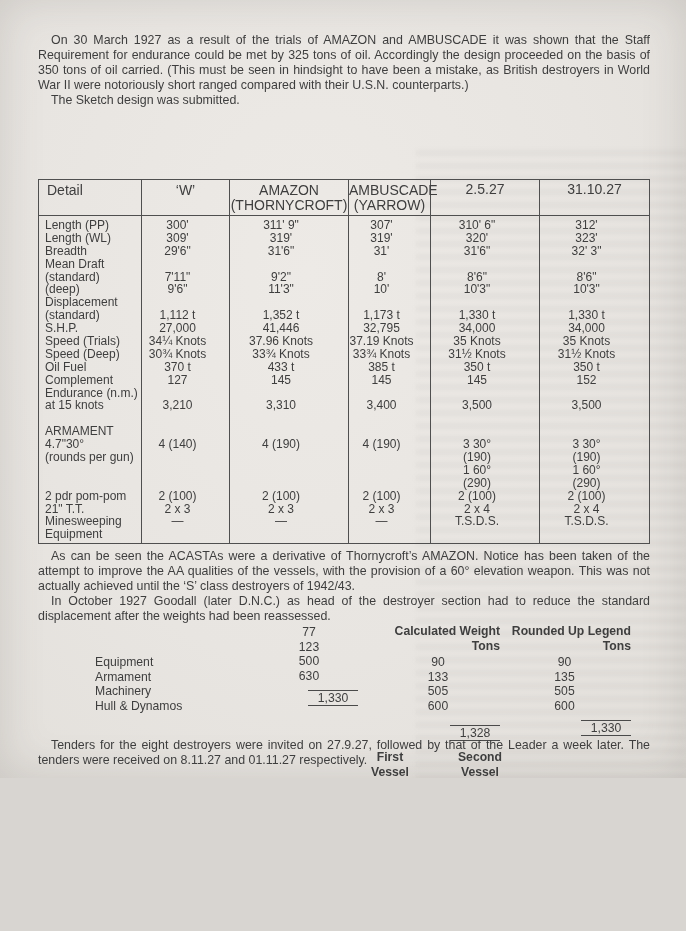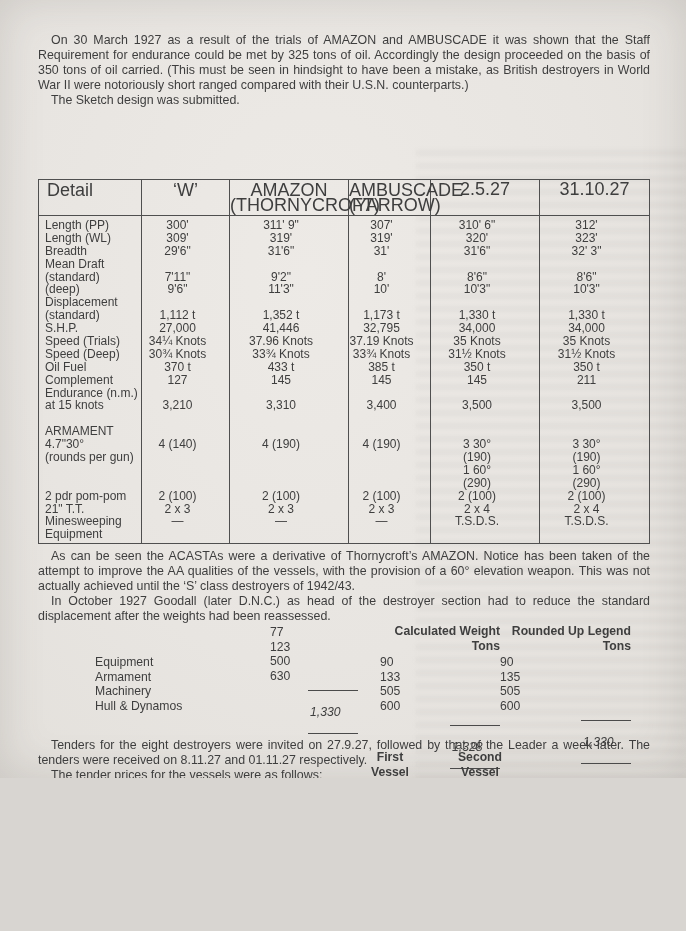--- a/index.html
+++ b/index.html
@@ -21,45 +21,45 @@
     z-index: 0;
   }
   section, .block { position:absolute; left:38px; width:612px; z-index:1; }
   p { font-size:12.4px; line-height:14.9px; text-align:justify; text-indent:13px; color:#3e3e3e; }
   #para-top { top:33px; }
   #cmp-title { position:absolute; left:38px; top:156px; font-size:12.6px; font-weight:bold; color:#2f2f2f; letter-spacing:0.2px; z-index:1; }
 
   
   #cmp { top:179px; border:1.5px solid #4f4f4f; background:rgba(255,255,255,0.0); }
   .cmp-header { display:grid; grid-template-columns:103px 88px 119px 82px 1fr 1fr; border-bottom:1.5px solid #4f4f4f; }
-  .ch { border-right:1.5px solid #4f4f4f; text-align:center; font-size:18px; line-height:14.6px; padding-top:3px; min-height:35px; }
+  .ch { border-right:1.5px solid #4f4f4f; text-align:center; font-size:14px; line-height:14.6px; padding-top:3px; min-height:35px; }
   .ch.c-detail { text-align:left; padding-left:8px; }
   .ch.nd { border-right:none; grid-column:5 / 7; padding:0; display:flex; flex-direction:column; }
   .nd-top { border-bottom:1.5px solid #4f4f4f; padding-top:3px; height:17.5px; }
   .nd-sub { display:grid; grid-template-columns:1fr 1fr; flex:1; }
   .nd-sub > div:first-child { border-right:1.5px solid #4f4f4f; }
   .nd-sub > div { padding-top:2px; }
   .cmp-body { display:grid; grid-template-columns:103px 88px 119px 82px 1fr 1fr; }
   .col { border-right:1.5px solid #4f4f4f; padding:3px 16px 2px 0; }
   .col.last { border-right:none; }
   .col .ln { height:12.9px; line-height:12.9px; font-size:12px; text-align:center; white-space:nowrap; }
   .col.c-detail .ln { text-align:left; padding-left:6px; }
 
   #para-mid { top:549px; }
   #para-tenders { top:738px; }
 
   
   #weights { position:absolute; left:95px; top:624px; width:537px; display:grid; grid-template-columns:175px 110px 120px 132px; z-index:1; font-size:12.2px; }
   .wh { height:30px; font-weight:bold; text-align:right; line-height:14.6px; white-space:nowrap; }
   .wh div { height:14.6px; }
-  .wcol .ln { height:14.5px; line-height:14.5px; text-align:left; white-space:nowrap; }
+  .wcol .ln { height:14.5px; line-height:14.5px; text-align:center; white-space:nowrap; }
   .wcol.labels .ln { text-align:left; }
   .wcol .body { margin-top:1px; }
   .wtotal { margin-top:7px; text-align:right; }
-  .wtotal span { display:inline-block; border-top:1.4px solid #4a4a4a; border-bottom:1.4px solid #4a4a4a; padding:14px 2px; min-width:50px; text-align:left;font-style:italic; }
+  .wtotal span { display:inline-block; border-top:1.4px solid #4a4a4a; border-bottom:1.4px solid #4a4a4a; padding:0 2px; min-width:50px; text-align:center; }
   .wcol.n1 .ln { padding-right:32px; } .wcol.n1 .wh { padding-right:3px; } .wcol.n1 .wtotal { padding-right:22px; }
   .wcol.n2 .ln { padding-right:4px; }  .wcol.n2 .wtotal { padding-right:0;margin-top:12px; }
   .wcol.n3 .ln { padding-right:3px; }  .wcol.n3 .wh { padding-right:1px; } .wcol.n3 .wtotal { padding-right:1px; }
 
   
   #tenders { top:750px; height:110px; font-size:12.2px;text-decoration:underline; }
   #tenders .abs { position:absolute; }
   .thead { font-weight:bold; text-align:center; width:70px; line-height:14.5px; }
   .thead div { height:14.5px; }
   #tenders-label { top:27px; left:0; font-weight:bold; }
@@ -261,21 +261,21 @@
           <div class="ln">32' 3"</div>
           <div class="ln">&nbsp;</div>
           <div class="ln">8'6"</div>
           <div class="ln">10'3"</div>
           <div class="ln">&nbsp;</div>
           <div class="ln">1,330 t</div>
           <div class="ln">34,000</div>
           <div class="ln">35 Knots</div>
           <div class="ln">31½ Knots</div>
           <div class="ln">350 t</div>
-          <div class="ln">211</div>
+          <div class="ln">152</div>
           <div class="ln">&nbsp;</div>
           <div class="ln">3,500</div>
           <div class="ln">&nbsp;</div>
           <div class="ln">&nbsp;</div>
           <div class="ln">3 30°</div>
           <div class="ln">(190)</div>
           <div class="ln">1 60°</div>
           <div class="ln">(290)</div>
           <div class="ln">2 (100)</div>
           <div class="ln">2 x 4</div>
@@ -332,21 +332,20 @@
           <div class="ln">135</div>
           <div class="ln">505</div>
           <div class="ln">600</div>
         </div>
       <div class="wtotal"><span>1,330</span></div>
     </div>
   </div>
 
   <section id="para-tenders">
     <p>Tenders for the eight destroyers were invited on 27.9.27, followed by that of the Leader a week later. The tenders were received on 8.11.27 and 01.11.27 respectively.</p>
-    <p>The tender prices for the vessels were as follows:</p>
   </section>
 
   <section id="tenders">
     <div class="abs thead" style="left:317px; top:0;">
         <div class="ln">First</div>
         <div class="ln">Vessel</div>
         <div class="ln">£</div>
       </div>
     <div class="abs thead" style="left:407px; top:0;">
         <div class="ln">Second</div>

